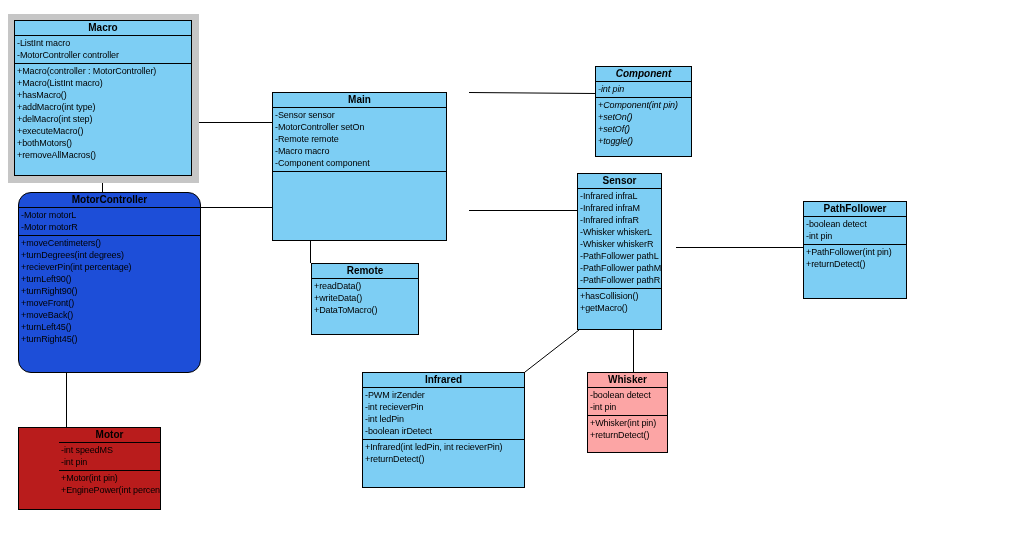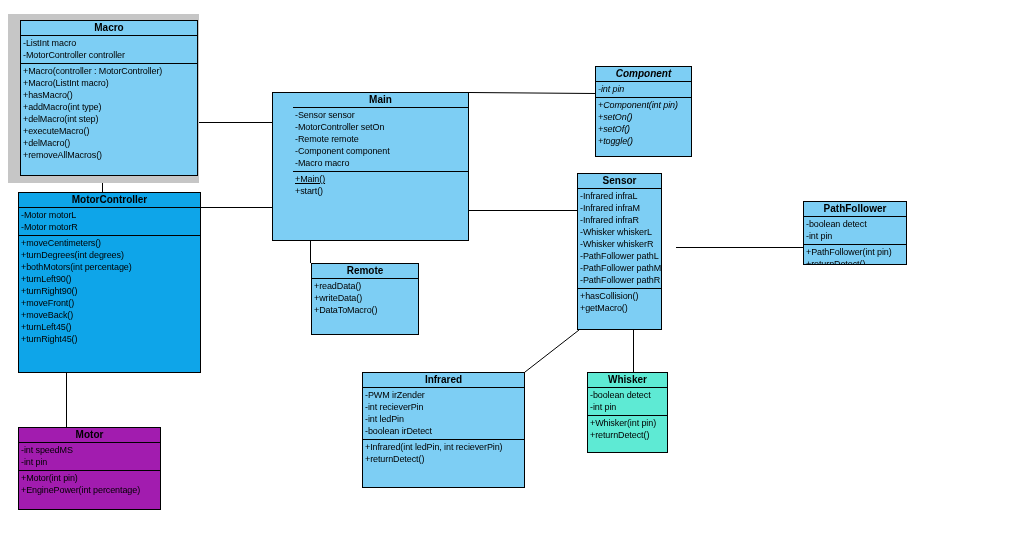--- a/index.html
+++ b/index.html
@@ -42,25 +42,25 @@
     white-space: nowrap;
     letter-spacing: -0.1px;
   }
   .row.u { text-decoration: underline; }
 
   
   #frame-macro        { left: 8px;   top: 14px;  width: 191px; height: 169px; }
   #cls-macro          { left: 14px;  top: 20px;  width: 178px; height: 156px; }
   #cls-motorcontroller{ left: 18px;  top: 192px; width: 183px; height: 181px; }
   #cls-motor          { left: 18px;  top: 427px; width: 143px; height: 83px;  }
-  #cls-main           { left: 272px; top: 92px;  width: 197px; height: 149px; padding-left: 20px; }
+  #cls-main           { left: 272px; top: 92px;  width: 175px; height: 149px; }
   #cls-remote         { left: 272px; top: 263px; width: 108px; height: 72px;  }
   #cls-component      { left: 595px; top: 66px;  width: 97px;  height: 91px; font-style: italic;  }
   #cls-sensor         { left: 577px; top: 173px; width: 85px;  height: 157px; }
-  #cls-pathfollower   { left: 803px; top: 201px; width: 104px; height: 64px;  }
+  #cls-pathfollower   { left: 803px; top: 201px; width: 104px; height: 98px;  }
   #cls-infrared       { left: 362px; top: 372px; width: 163px; height: 116px; }
   #cls-whisker        { left: 587px; top: 372px; width: 81px;  height: 81px;  }
 </style>
 </head>
 <body style="background: rgb(255, 255, 255);">
 
 <svg id="connectors" width="1018" height="537" viewBox="0 0 1018 537" stroke="#000000" stroke-width="1">
   <line x1="192" y1="122.5" x2="272" y2="122.5" stroke="#000000"></line>
   <line x1="102.5" y1="176" x2="102.5" y2="192" stroke="#000000"></line>
   <line x1="201" y1="207.5" x2="272" y2="207.5" stroke="#000000"></line>
@@ -68,81 +68,77 @@
   <line x1="310.5" y1="240" x2="310.5" y2="263" stroke="#000000"></line>
   <line x1="469" y1="92.5" x2="595" y2="93.5" stroke="#000000"></line>
   <line x1="469" y1="210.5" x2="577" y2="210.5" stroke="#000000"></line>
   <line x1="676" y1="247.5" x2="803" y2="247.5" stroke="#000000"></line>
   <line x1="579" y1="330" x2="525" y2="372" stroke="#000000"></line>
   <line x1="633.5" y1="330" x2="633.5" y2="372" stroke="#000000"></line>
 </svg>
 
 <div id="frame-macro" class="sel-frame" style="background: rgb(198, 198, 198);"></div>
 
-<div id="cls-macro" class="cls" style="background: rgb(125, 206, 244); border-color: rgb(0, 0, 0); margin-left: 6px;">
+<div id="cls-macro" class="cls" style="background: rgb(125, 206, 244); border-color: rgb(0, 0, 0);">
   <div class="title">Macro</div>
   <div class="compartment attrs">
       <div class="row">-ListInt macro</div>
       <div class="row">-MotorController controller</div>
     </div>
   <div class="compartment methods">
       <div class="row">+Macro(controller : MotorController)</div>
       <div class="row">+Macro(ListInt macro)</div>
       <div class="row">+hasMacro()</div>
       <div class="row">+addMacro(int type)</div>
       <div class="row">+delMacro(int step)</div>
       <div class="row">+executeMacro()</div>
-      <div class="row">+delMacro()</div>
+      <div class="row">+bothMotors()</div>
       <div class="row">+removeAllMacros()</div>
     </div>
 </div>
 
-<div id="cls-motorcontroller" class="cls" style="background: #0ea5e9; border-color: rgb(0, 0, 0);">
+<div id="cls-motorcontroller" class="cls" style="background: #1d4ed8; border-color: rgb(0, 0, 0); border-radius: 13px;">
   <div class="title">MotorController</div>
   <div class="compartment attrs">
       <div class="row">-Motor motorL</div>
       <div class="row">-Motor motorR</div>
     </div>
   <div class="compartment methods">
       <div class="row">+moveCentimeters()</div>
       <div class="row">+turnDegrees(int degrees)</div>
-      <div class="row">+bothMotors(int percentage)</div>
+      <div class="row">+recieverPin(int percentage)</div>
       <div class="row">+turnLeft90()</div>
       <div class="row">+turnRight90()</div>
       <div class="row">+moveFront()</div>
       <div class="row">+moveBack()</div>
       <div class="row">+turnLeft45()</div>
       <div class="row">+turnRight45()</div>
     </div>
 </div>
 
-<div id="cls-motor" class="cls" style="background: #a21caf; border-color: rgb(0, 0, 0);">
+<div id="cls-motor" class="cls" style="background: #b91c1c; border-color: rgb(0, 0, 0); padding-left: 40px;">
   <div class="title">Motor</div>
   <div class="compartment attrs">
       <div class="row">-int speedMS</div>
       <div class="row">-int pin</div>
     </div>
   <div class="compartment methods">
       <div class="row">+Motor(int pin)</div>
       <div class="row">+EnginePower(int percentage)</div>
     </div>
 </div>
 
 <div id="cls-main" class="cls" style="background: rgb(125, 206, 244); border-color: rgb(0, 0, 0);">
   <div class="title">Main</div>
   <div class="compartment attrs">
       <div class="row">-Sensor sensor</div>
       <div class="row">-MotorController setOn</div>
       <div class="row">-Remote remote</div>
+      <div class="row">-Macro macro</div>
       <div class="row">-Component component</div>
-      <div class="row">-Macro macro</div>
-    </div>
-  <div class="compartment methods">
-      <div class="row u">+Main()</div>
-      <div class="row">+start()</div>
     </div>
 </div>
 
 <div id="cls-remote" class="cls" style="background: rgb(125, 206, 244); border-color: rgb(0, 0, 0); margin-left: 39px;">
   <div class="title">Remote</div>
   <div class="compartment methods">
       <div class="row">+readData()</div>
       <div class="row">+writeData()</div>
       <div class="row">+DataToMacro()</div>
     </div>
@@ -198,21 +194,21 @@
       <div class="row">-int recieverPin</div>
       <div class="row">-int ledPin</div>
       <div class="row">-boolean irDetect</div>
     </div>
   <div class="compartment methods">
       <div class="row">+Infrared(int ledPin, int recieverPin)</div>
       <div class="row">+returnDetect()</div>
     </div>
 </div>
 
-<div id="cls-whisker" class="cls" style="background: #5eead4; border-color: rgb(0, 0, 0);">
+<div id="cls-whisker" class="cls" style="background: #fca5a5; border-color: rgb(0, 0, 0);">
   <div class="title">Whisker</div>
   <div class="compartment attrs">
       <div class="row">-boolean detect</div>
       <div class="row">-int pin</div>
     </div>
   <div class="compartment methods">
       <div class="row">+Whisker(int pin)</div>
       <div class="row">+returnDetect()</div>
     </div>
 </div>

